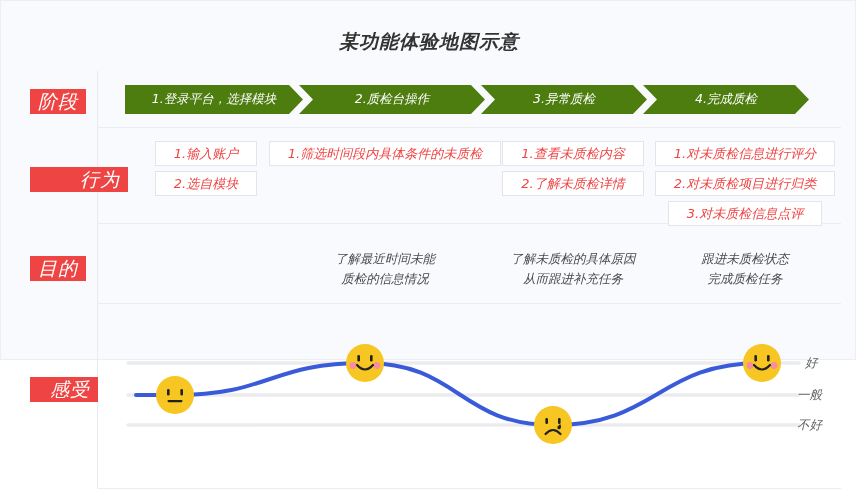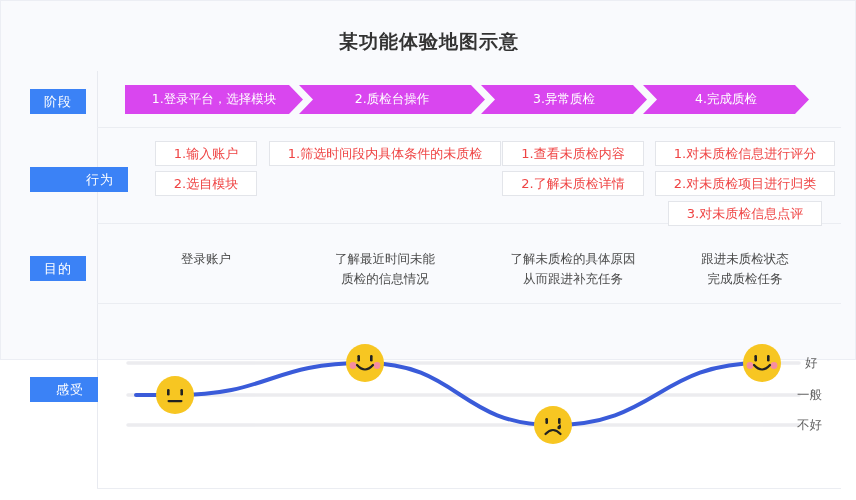--- a/index.html
+++ b/index.html
@@ -8,20 +8,21 @@
     background:#ffffff;
     font-family:"DejaVu Sans","Liberation Sans",sans-serif;
     overflow:hidden;
   }
   #app{
     position:relative;
     width:856px;height:360px;
     background:#f9fafd;
     box-sizing:border-box;
     border:1px solid #eceef4;
+    font-style:italic;
   }
 
   
   .title{
     position:absolute;left:0;top:28px;width:856px;
     text-align:center;
     font-size:19px;font-weight:bold;color:#333333;
     letter-spacing:1px;
   }
 
@@ -32,35 +33,35 @@
   }
   .hline{position:absolute;left:96px;width:744px;height:1px;background:#ebedf2;}
   .hline.r1{top:126px;}
   .hline.r2{top:222px;}
   .hline.r3{top:302px;}
   .hline.r4{top:487px;}
 
   
   .rowlabel{
     position:absolute;left:29px;width:56px;height:25px;
-    background:#3b82f6;
-    color:#ffffff;font-size:13px;
+    background:#ef4444;
+    color:#ffffff;font-size:19px;
     display:flex;align-items:center;justify-content:center;
     letter-spacing:1px;
   }
   .rowlabel.stage{top:88px;}
   .rowlabel.action{top:166px;padding-left:42px;}
   .rowlabel.goal{top:255px;}
   .rowlabel.feel{top:376px;padding-left:12px;}
 
   
   .stages{position:absolute;left:124px;top:84px;width:684px;height:29px;}
   .chev{
     position:absolute;top:0;height:29px;
-    background:#d946ef;
+    background:#4d7c0f;
     color:#ffffff;font-size:12.5px;
     display:flex;align-items:center;justify-content:center;
     box-sizing:border-box;
     clip-path:polygon(0 0, calc(100% - 14px) 0, 100% 50%, calc(100% - 14px) 100%, 0 100%, 14px 50%);
   }
   .chev.first{
     clip-path:polygon(0 0, calc(100% - 14px) 0, 100% 50%, calc(100% - 14px) 100%, 0 100%);
   }
   .chev.c0{left:0px;width:178px;}
   .chev.c1{left:174px;width:186px;}
@@ -141,24 +142,20 @@
       <div class="bbox">2.了解未质检详情</div>
     </div>
     <div class="bcol b3">
       <div class="bbox">1.对未质检信息进行评分</div>
       <div class="bbox">2.对未质检项目进行归类</div>
       <div class="bbox">3.对未质检信息点评</div>
     </div>
   </div>
 
   <div class="goals">
-    <div class="gcol g0">
-      <div>登录账户</div>
-      <div></div>
-    </div>
     <div class="gcol g2">
       <div>了解未质检的具体原因</div>
       <div>从而跟进补充任务</div>
     </div>
     <div class="gcol g1">
       <div>了解最近时间未能</div>
       <div>质检的信息情况</div>
     </div>
     <div class="gcol g3">
       <div>跟进未质检状态</div>

